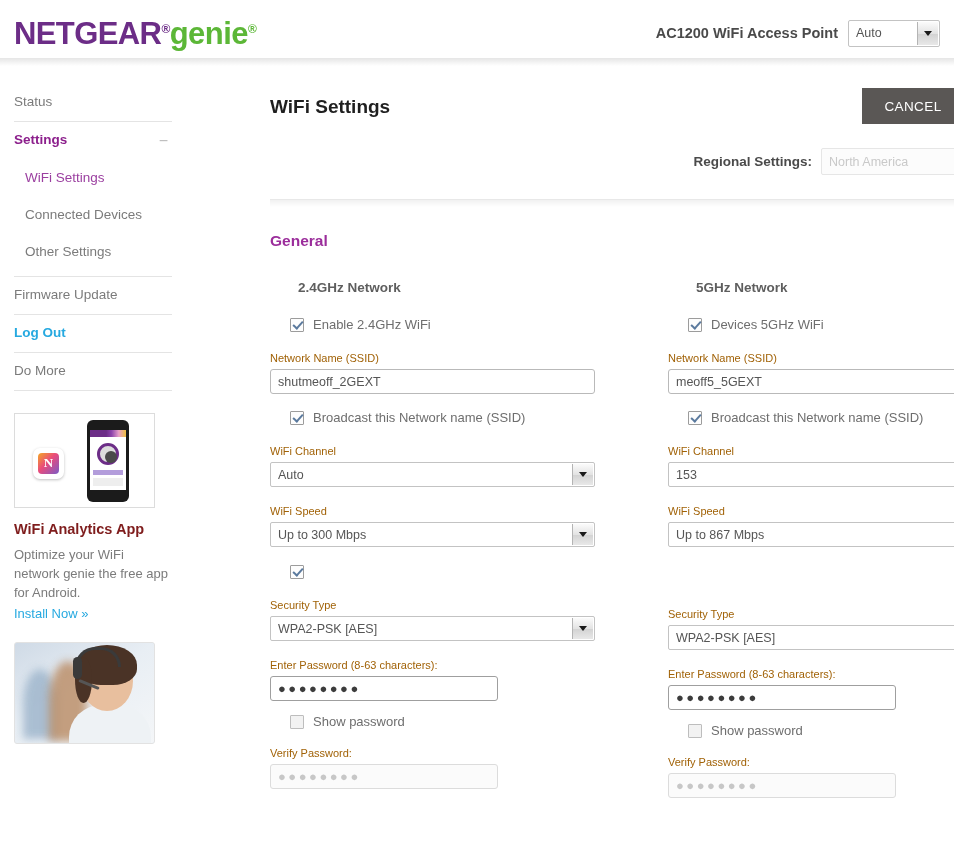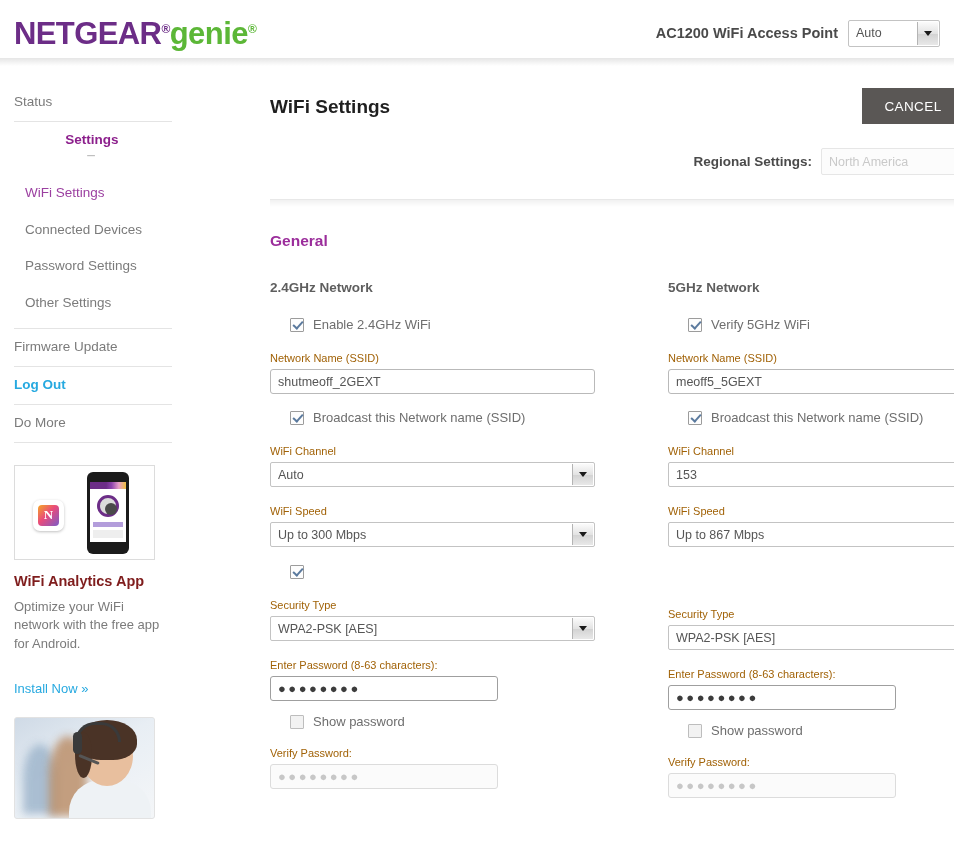--- a/index.html
+++ b/index.html
@@ -103,21 +103,21 @@
     font-size: 13.5px;
     color: #7b7b7b;
     padding: 11px 2px 11px 0;
     border-bottom: 1px solid #e4e4e4;
     display: flex;
     align-items: center;
     justify-content: space-between;
     cursor: pointer;
     line-height: 1.1;
   }
-  .nav-item.group { color: #8c1f8c; font-weight: bold; flex-direction: column; }
+  .nav-item.group { color: #8c1f8c; font-weight: bold; }
   .nav-item.sub {
     padding-left: 11px;
     border-bottom: none;
     color: #7b7b7b;
     font-size: 13.5px;
   }
   .nav-item.sub.active { color: #9b3fa0; }
   .nav-item.logout { color: #26a9e0; font-weight: bold; }
   .nav-item.no-border { border-bottom: none; }
   .sub-group { border-bottom: 1px solid #e4e4e4; padding-bottom: 6px; }
@@ -203,21 +203,21 @@
     font-weight: bold;
     color: #7f1d1d;
   }
   .promo-desc {
     margin-top: 9px;
     font-size: 13px;
     color: #7b7b7b;
     line-height: 1.45;
   }
   .promo-link {
-    margin-top: 27px;
+    margin-top: 4px;
     font-size: 13px;
     color: #26a9e0;
     cursor: pointer;
   }
   .support-img {
     margin-top: 21px;
     width: 141px;
     height: 102px;
     border: 1px solid #e2e2e2;
     border-radius: 3px;
@@ -355,20 +355,21 @@
     margin-top: 30px;
     display: flex;
   }
   .col { width: 398px; }
   .col.right { margin-left: 0; }
   .col-title {
     font-size: 13.5px;
     font-weight: bold;
     color: #5e5e5e;
     margin-bottom: 22px;
+    margin-left: 28px;
   }
   .field-label {
     font-size: 11px;
     color: #a16207;
     margin-bottom: 5px;
   }
   .cbrow {
     display: flex;
     align-items: center;
     margin-bottom: 20px;
@@ -466,23 +467,20 @@
     </div>
 
     <div class="sub-group">
       <div class="nav-item sub active">
         <span>WiFi Settings</span>
       </div>
       <div class="nav-item sub">
         <span>Connected Devices</span>
       </div>
       <div class="nav-item sub">
-        <span>Password Settings</span>
-      </div>
-      <div class="nav-item sub">
         <span>Other Settings</span>
       </div>
     </div>
 
     <div class="nav-item">
       <span>Firmware Update</span>
     </div>
 
     <div class="nav-item logout">
       <span>Log Out</span>
@@ -501,21 +499,21 @@
             <div class="dial"></div>
             <div class="row1"></div>
             <div class="row2"></div>
           </div>
         </div>
         <div class="appicon">
           <div class="inner">N</div>
         </div>
       </div>
       <div class="promo-title">WiFi Analytics App</div>
-      <div class="promo-desc">Optimize your WiFi network with the free app for Android.</div>
+      <div class="promo-desc">Optimize your WiFi network genie the free app for Android.</div>
       <div class="promo-link">Install Now »</div>
     </div>
 
     <div class="support-img">
       <div class="bg"></div>
       <div class="blur1"></div>
       <div class="blur2"></div>
       <div class="body"></div>
       <div class="head"></div>
       <div class="hair"></div>
@@ -607,21 +605,21 @@
 
         <div class="field-label">Verify Password:</div>
         <div class="pwd dim">●●●●●●●●</div>
       </div>
 
       <div class="col right">
         <div class="col-title">5GHz Network</div>
 
         <div class="cbrow">
           <span class="cb checked"></span>
-          <span class="cb-label">Verify 5GHz WiFi</span>
+          <span class="cb-label">Devices 5GHz WiFi</span>
         </div>
 
         <div class="field-label">Network Name (SSID)</div>
         <input class="txt" type="text" value="meoff5_5GEXT" style="">
 
         <div class="cbrow">
           <span class="cb checked"></span>
           <span class="cb-label">Broadcast this Network name (SSID)</span>
         </div>
 

